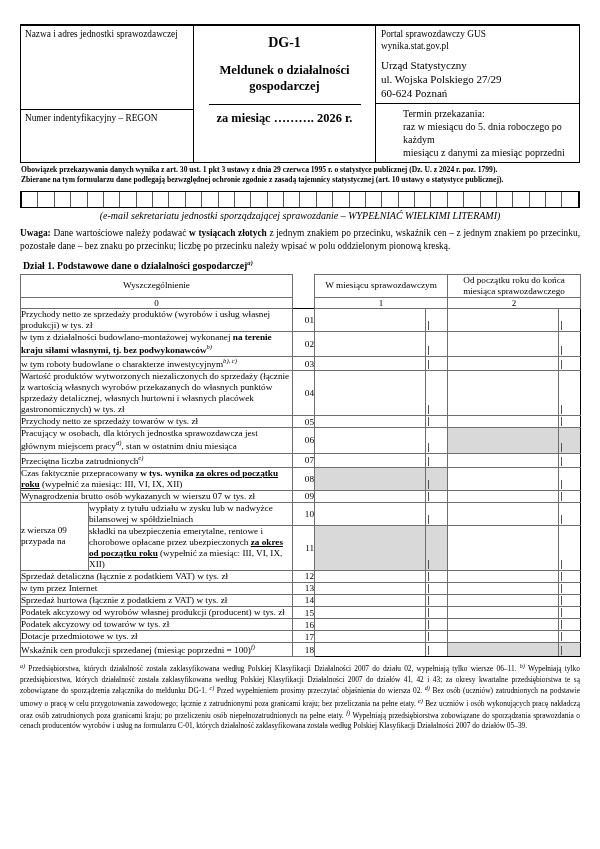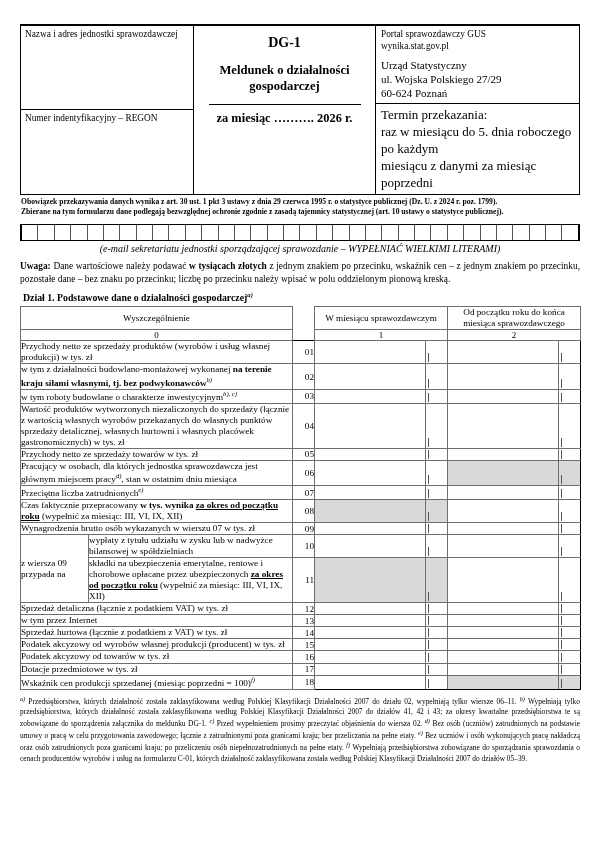--- a/index.html
+++ b/index.html
@@ -37,21 +37,21 @@
   .hg-left-bot { flex:1; border-top:1.6px solid #000; padding:3px 4px; font-size:9.3px; }
   .hg-mid { width:182px; flex:0 0 182px; border-right:1.1px solid #000; text-align:center;
             display:flex; flex-direction:column; align-items:center; }
   .hg-mid .dg1 { font-size:14px; font-weight:700; margin-top:9px; }
   .hg-mid .mld { font-size:12.6px; font-weight:700; line-height:1.25; margin-top:12px; }
   .hg-mid .rule { width:152px; border-top:1.2px solid #000; margin-top:10px; }
   .hg-mid .zam { font-size:12.4px; font-weight:700; margin-top:6px; }
   .hg-right { flex:1; display:flex; flex-direction:column; }
   .hg-r-a { padding:3px 5px; font-size:9.3px; line-height:1.28; }
   .hg-r-b { padding:2px 5px 3px 5px; font-size:11px; line-height:1.28; border-bottom:1.1px solid #000;}
-  .hg-r-c { padding:3px 5px; font-size:13px; line-height:1.3; }
+  .hg-r-c { padding:3px 5px; font-size:10px; line-height:1.3;margin-left:22px; }
 
   .legal { font-size:7.6px; font-weight:700; line-height:1.28; padding:2px 1px 0 1px; }
 
   
   .email-wrap { margin-top:7px; }
   .email-row { display:flex; height:17px; border-top:1.2px solid #000; border-bottom:1.2px solid #000;
                border-left:2.6px solid #000; border-right:2.6px solid #000; }
   .email-cell { flex:1; border-right:1px solid #555; }
   .email-cell:last-child { border-right:none; }
   .email-cap { text-align:center; font-size:10px; font-style:italic; margin-top:2px; }

